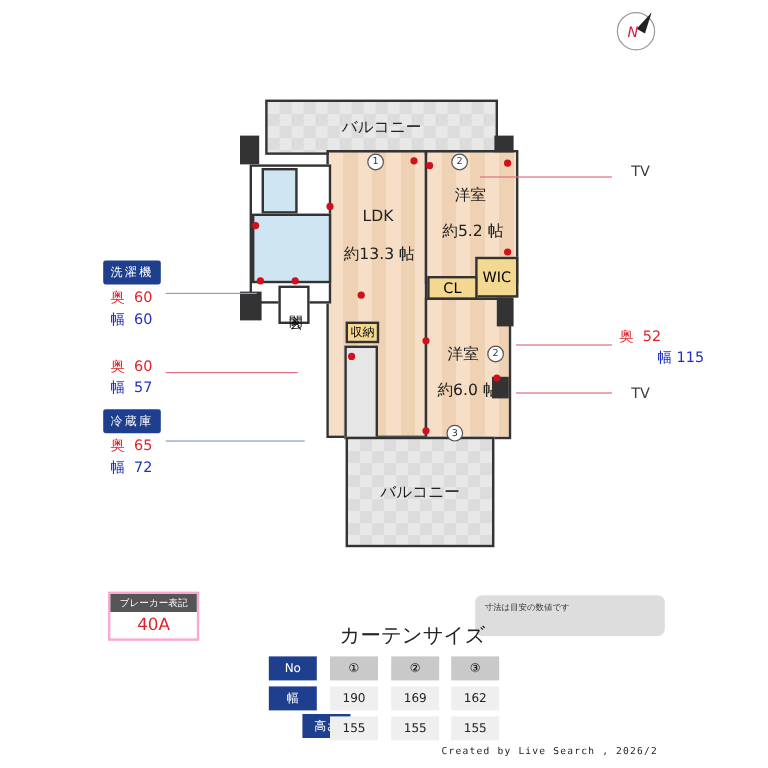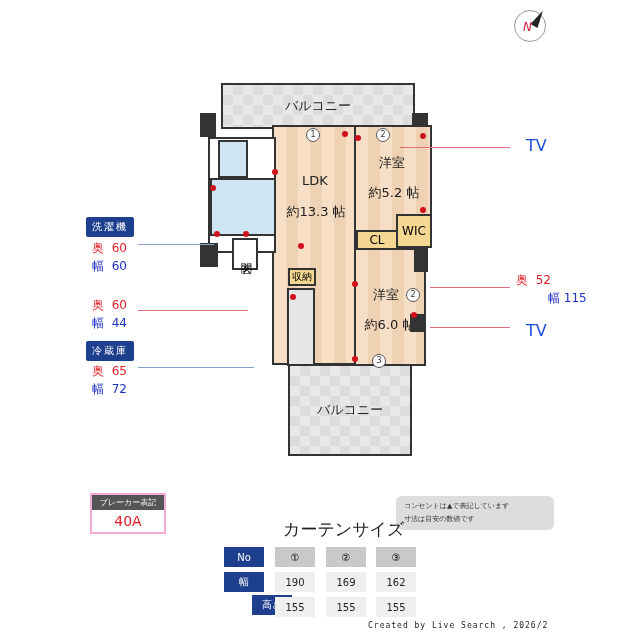--- a/index.html
+++ b/index.html
@@ -11,21 +11,21 @@
   .bal{background-color:#e8e8e8;background-image:linear-gradient(45deg,#dcdcdc 25%,transparent 25%,transparent 75%,#dcdcdc 75%),linear-gradient(45deg,#dcdcdc 25%,transparent 25%,transparent 75%,#dcdcdc 75%);background-size:20px 20px;background-position:0 0,10px 10px;border:2px solid #333;display:flex;align-items:center;justify-content:center;font-size:13px;color:#222;}
   .room{background:repeating-linear-gradient(90deg,#f6dfc6 0 12px,#efd1b3 12px 24px);border:2px solid #333;}
   .wall{background:#333;}
   .label{font-size:13px;color:#222;text-align:center;}
   .circ{width:12px;height:12px;border:1px solid #555;border-radius:50%;background:#fff;font-size:8px;line-height:12px;text-align:center;color:#333;}
   .dot{width:6px;height:6px;border-radius:50%;background:#d0101a;}
   .tag{background:#1d3f8e;color:#fff;font-size:10px;padding:3px 6px;border-radius:2px;letter-spacing:2px;}
   .red{color:#e0202a;} .blue{color:#2030c0;}
   .dim{font-size:12px;}
   .line{height:1px;}
-  .tv{color:#1d4ed8;font-size:16px;}
+  .tv{color:#404040;font-size:12px;}
   .small-room{background:#fff;border:2px solid #333;font-size:11px;display:flex;align-items:center;justify-content:center;}
   .wic{background:#f4d790;border:2px solid #333;font-size:12px;display:flex;align-items:center;justify-content:center;}
   .bath{background:#cfe6f2;border:2px solid #333;}
   .breaker{left:90px;top:493px;width:72px;border:2px solid #f9a8d4;}
   .breaker .h{background:#555;color:#fff;font-size:8px;text-align:center;padding:2px 0;}
   .breaker .v{color:#e0202a;font-size:14px;text-align:center;padding:3px 0;}
   .note{left:396px;top:496px;width:158px;height:34px;background:#ddd;border-radius:6px;font-size:7px;color:#333;padding:4px 8px;box-sizing:border-box;line-height:13px;}
   .ctitle{left:283px;top:518px;font-size:17px;color:#222;text-align:center;}
   .cell{position:absolute;width:40px;height:20px;font-size:10px;display:flex;align-items:center;justify-content:center;}
   .hcell{background:#1d3f8e;color:#fff;}
@@ -113,38 +113,37 @@
   <div class="abs line" style="left:400px;top:147px;width:110px;background:#e07080;"></div>
   <div class="abs line" style="left:430px;top:287px;width:80px;background:#e07080;"></div>
   <div class="abs line" style="left:430px;top:327px;width:80px;background:#e07080;"></div>
 </div>
 
 <div class="abs tag" style="left:86px;top:217px;">洗濯機</div>
 <div class="abs dim" style="left:92px;top:240px;"><span class="red">奥</span>&nbsp;&nbsp;<span class="red">60</span></div>
 <div class="abs dim" style="left:92px;top:258px;"><span class="blue">幅</span>&nbsp;&nbsp;<span class="blue">60</span></div>
 
 <div class="abs dim" style="left:92px;top:297px;"><span class="red">奥</span>&nbsp;&nbsp;<span class="red">60</span></div>
-<div class="abs dim" style="left:92px;top:315px;"><span class="blue">幅</span>&nbsp;&nbsp;<span class="blue">44</span></div>
+<div class="abs dim" style="left:92px;top:315px;"><span class="blue">幅</span>&nbsp;&nbsp;<span class="blue">57</span></div>
 
 <div class="abs tag" style="left:86px;top:341px;">冷蔵庫</div>
 <div class="abs dim" style="left:92px;top:363px;"><span class="red">奥</span>&nbsp;&nbsp;<span class="red">65</span></div>
 <div class="abs dim" style="left:92px;top:381px;"><span class="blue">幅</span>&nbsp;&nbsp;<span class="blue">72</span></div>
 
 <div class="abs tv" style="left:526px;top:136px;">TV</div>
 <div class="abs dim" style="left:516px;top:272px;text-align:center;"><span class="red">奥</span>&nbsp;&nbsp;<span class="red">52</span></div>
 <div class="abs dim" style="left:516px;top:290px;margin-left:32px;"><span class="blue">幅</span>&nbsp;<span class="blue">115</span></div>
 <div class="abs tv" style="left:526px;top:321px;">TV</div>
 
 <div class="abs breaker">
   <div class="h">ブレーカー表記</div>
   <div class="v">40A</div>
 </div>
 
 <div class="abs note">
-  <div>コンセントは▲で表記しています</div>
   <div>寸法は目安の数値です</div>
 </div>
 
 <div class="abs ctitle">カーテンサイズ</div>
 <div class="abs" style="left:224px;top:547px;width:260px;height:72px;">
   <div class="cell hcell" style="left:0;top:0;">No</div>
   <div class="cell hcell" style="left:0;top:25px;">幅</div>
   <div class="cell hcell" style="left:0;top:48px;margin-left:28px;">高さ</div>
 
   <div class="cell gcell" style="left:51px;top:0;">①</div>

